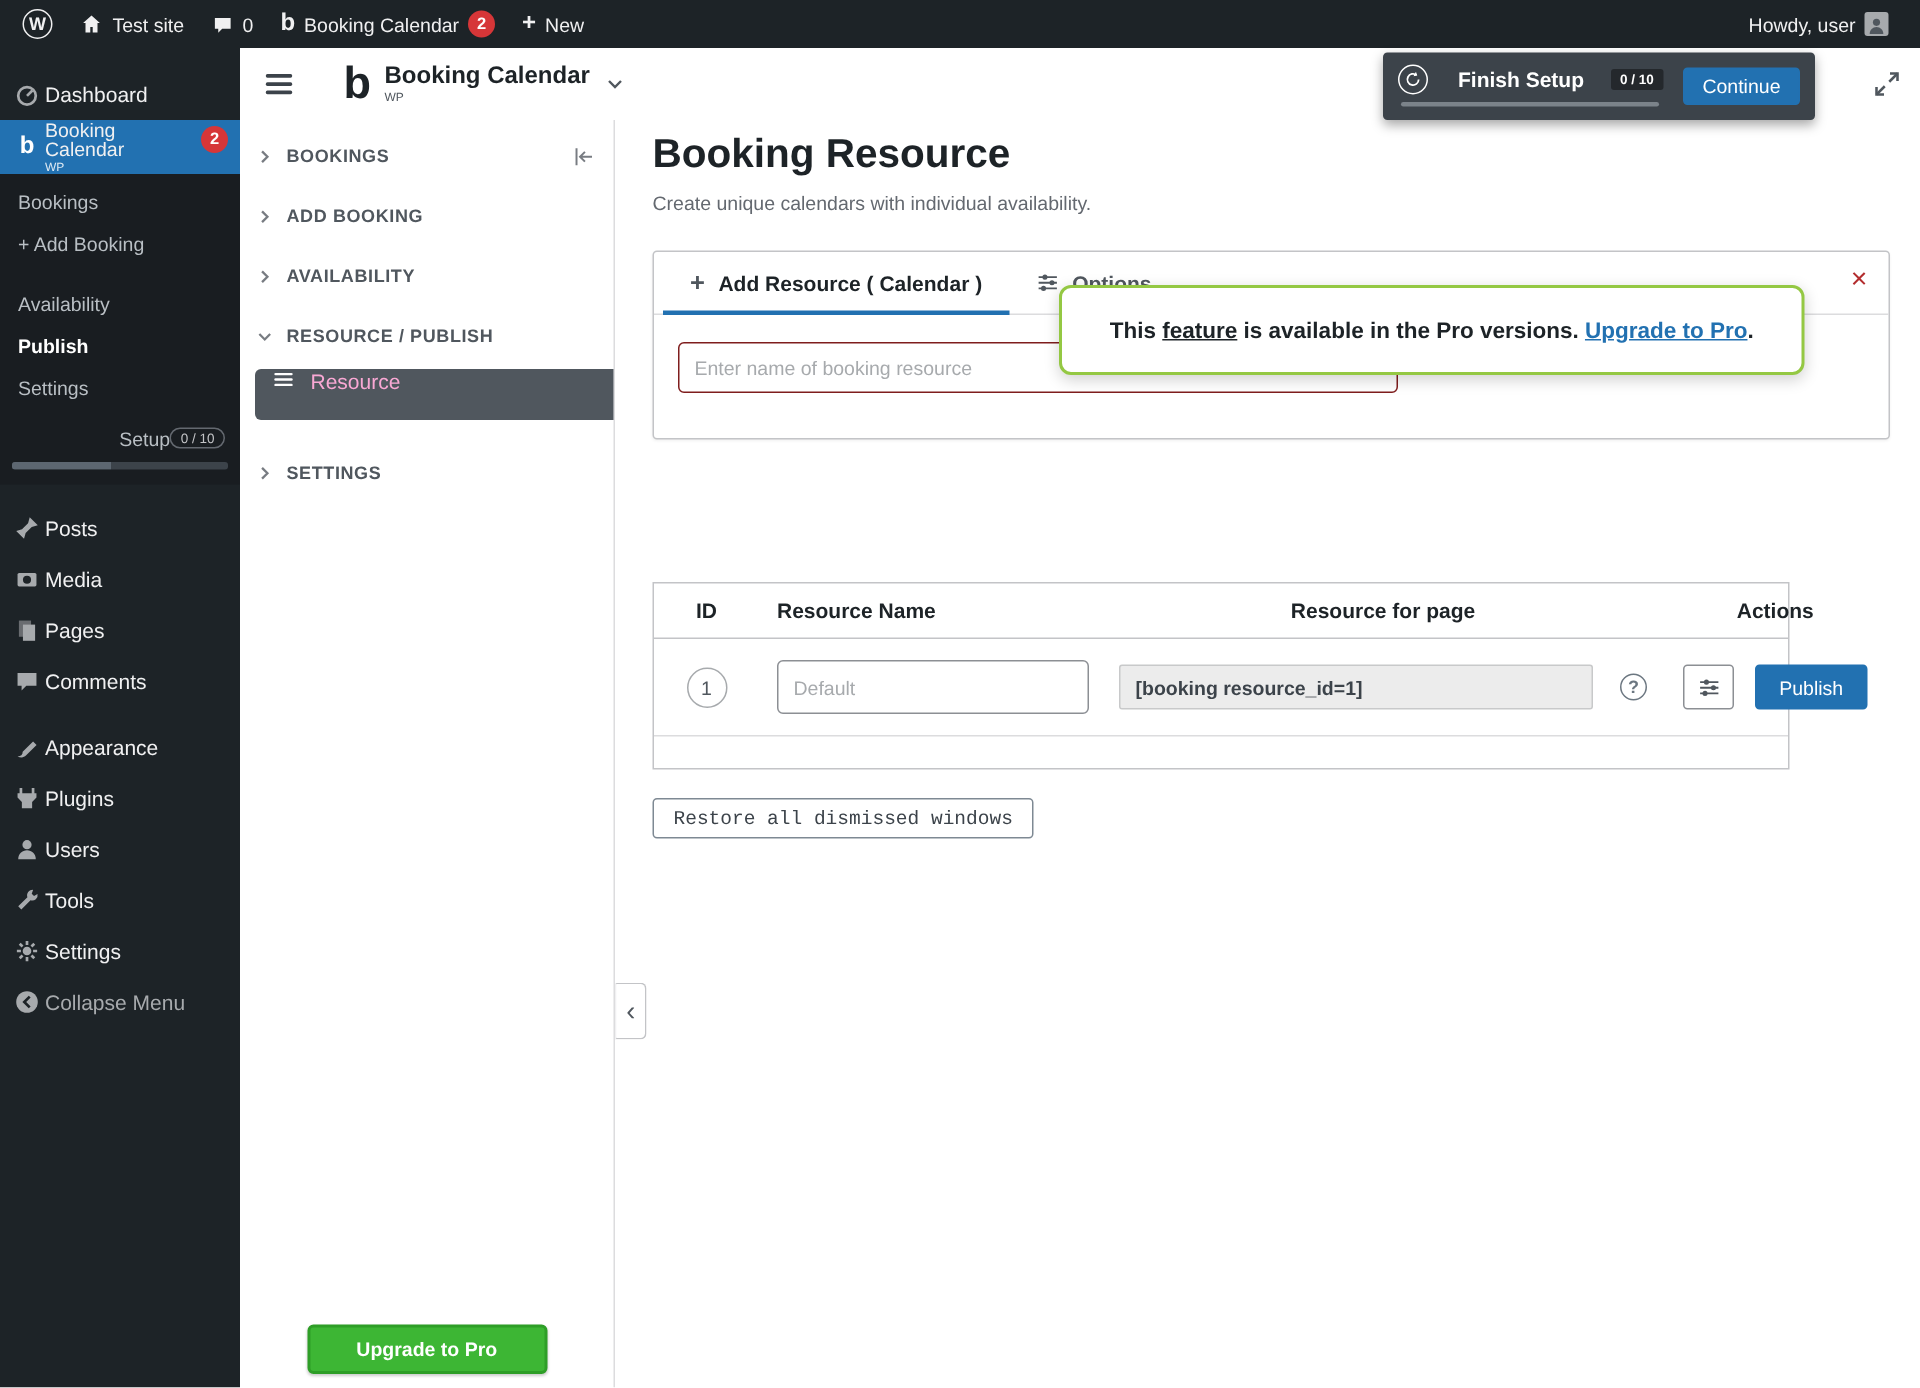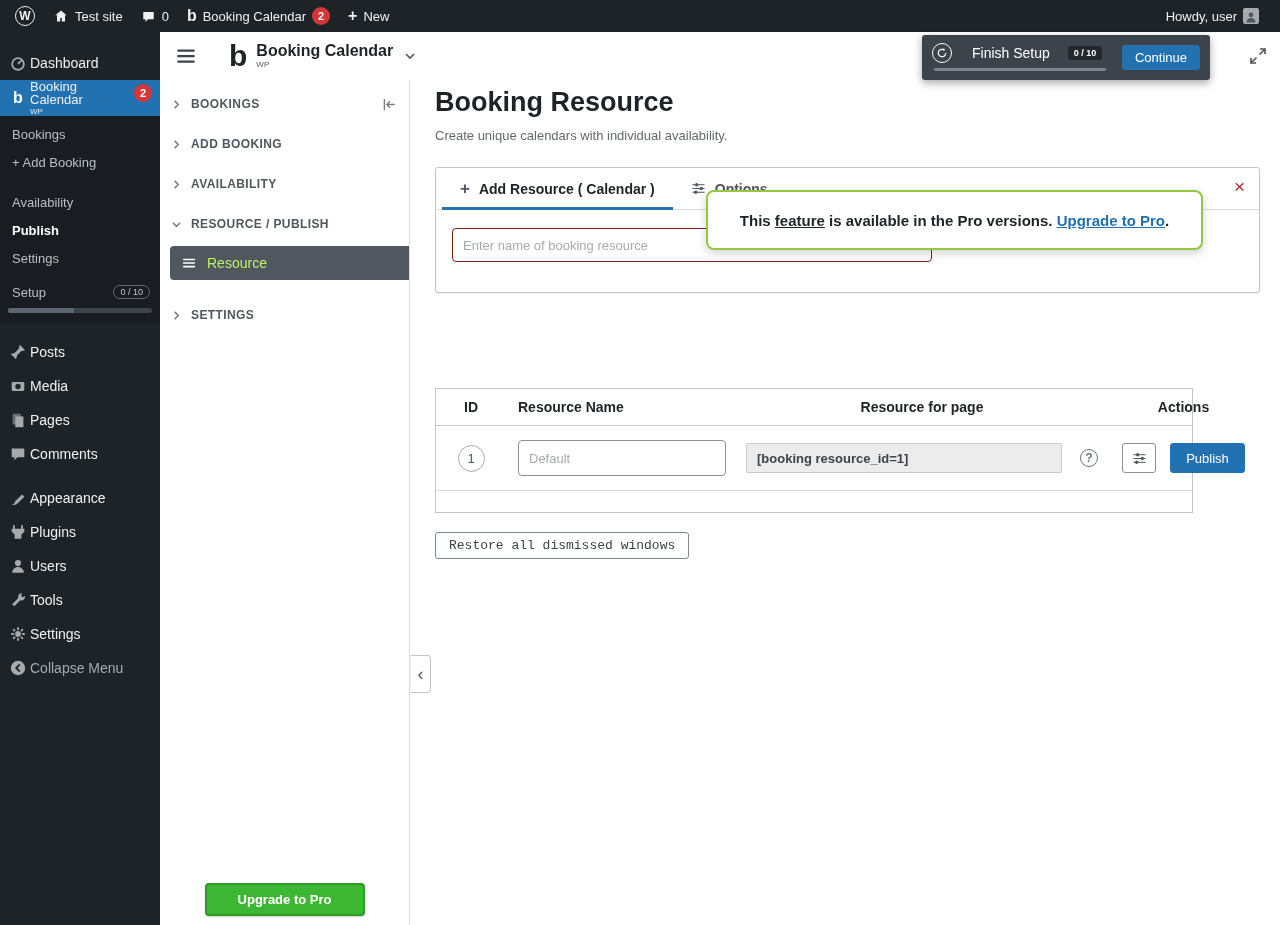--- a/index.html
+++ b/index.html
@@ -31,21 +31,21 @@
   .menu-item.active .mi-icon{color:#fff;}
   .bc-col{display:flex;flex-direction:column;line-height:1.05;}
   .bc-row{display:flex;align-items:center;gap:6px;}
   .bc-label{font-size:13px;}
   .bc-sub{font-size:8px;color:rgba(255,255,255,.85);margin-top:1px;}
   .submenu{background:#191d21;padding:4px 0 10px;}
   .submenu-item{height:28px;display:flex;align-items:center;padding:0 12px;font-size:13px;color:#b9bfc4;cursor:pointer;}
   .submenu-item.current{color:#fff;font-weight:700;}
   .submenu-sep{height:12px;}
   .submenu-sep.sm{height:8px;}
-  .setup-row{height:24px;display:flex;align-items:center;justify-content:space-between;padding:0 10px 0 12px;color:#b9bfc4;font-size:13px;cursor:pointer;}
+  .setup-row{height:24px;display:flex;align-items:center;justify-content:flex-end;padding:0 10px 0 12px;color:#b9bfc4;font-size:13px;cursor:pointer;}
   .setup-badge{border:1px solid #646970;border-radius:8px;font-size:9px;padding:1px 6px;color:#c3c4c7;}
   .setup-bar{margin:4px 8px 0;height:5px;border-radius:2px;background:#3c434a;overflow:hidden;}
   .setup-fill{height:100%;width:46%;background:#5d6771;}
   .sidebar-gap{height:12px;}
   .sidebar-gap.sm{height:10px;}
   .menu-item.collapse{color:#a7aaad;}
 
   
   .plugin-header{position:absolute;top:32px;left:160px;right:0;height:48px;background:#fff;display:flex;align-items:center;z-index:30;}
   .hamburger-btn{margin-left:13px;width:26px;height:26px;display:flex;align-items:center;justify-content:center;cursor:pointer;color:#3c434a;}
@@ -55,21 +55,21 @@
   .ht-sub{font-size:8px;color:#50575e;margin-top:2px;}
   .chev-down{margin-left:10px;color:#50575e;cursor:pointer;}
   .fullscreen-btn{margin-left:auto;margin-right:12px;color:#50575e;cursor:pointer;}
 
   
   .plugin-sidebar{position:absolute;top:80px;left:160px;width:250px;bottom:0;background:#fff;border-right:1px solid #dcdcde;z-index:20;padding-top:4px;}
   .section-row{display:flex;align-items:center;gap:10px;height:40px;padding:0 12px;color:#50575e;font-size:12px;
     font-weight:700;letter-spacing:.4px;cursor:pointer;}
   .chev{color:#787c82;display:flex;}
   .pin-btn{margin-left:auto;color:#787c82;cursor:pointer;display:flex;}
-  .resource-item{margin:2px 0 0 10px;height:34px;background:#50575e;color:#bef264;display:flex;align-items:center;gap:11px;
+  .resource-item{margin:2px 0 0 10px;height:34px;background:#50575e;color:#f9a8d4;display:flex;gap:11px;
     padding:0 12px;border-radius:4px 0 0 4px;font-size:14px;cursor:pointer;}
   .resource-item .rih{color:#fff;}
   .section-row.settings{margin-top:15px;}
   .upgrade-btn{position:absolute;bottom:9px;left:50%;transform:translateX(-50%);width:160px;height:33px;
     background:#3db634;border:2px solid #2e9e27;border-radius:4px;color:#fff;font-weight:700;font-size:13px;
     display:flex;align-items:center;justify-content:center;cursor:pointer;box-shadow:0 1px 2px rgba(0,0,0,.2);}
   .collapse-tab{position:absolute;left:410px;top:655px;width:21px;height:38px;background:#fff;border:1px solid #c3c4c7;
     border-left:1px solid #f0f0f1;border-radius:0 4px 4px 0;z-index:25;display:flex;align-items:center;justify-content:center;
     color:#50575e;font-size:18px;cursor:pointer;}
 
@@ -121,21 +121,21 @@
   .publish-btn{height:30px;padding:0 15px;background:#2271b1;border:1px solid #2271b1;border-radius:3px;color:#fff;
     font-size:13px;display:flex;align-items:center;cursor:pointer;}
   .restore-btn{margin-top:19px;height:27px;padding:0 13px;background:#fff;border:1px solid #7e8993;border-radius:3px;
     color:#3c434a;font-size:13px;display:inline-flex;align-items:center;cursor:pointer;font-family:Liberation Mono, monospace;}
 
   
   .toast{position:absolute;left:922px;top:35px;width:288px;height:45px;background:#3c434a;border-radius:3px;
     box-shadow:0 3px 8px rgba(0,0,0,.35);z-index:60;padding:8px 10px 0;color:#fff;}
   .toast-top{display:flex;align-items:center;gap:8px;}
   .toast-icon{width:20px;height:20px;border:1.5px solid #fff;border-radius:50%;display:flex;align-items:center;justify-content:center;flex-shrink:0;}
-  .toast-title{font-size:14px;font-weight:400;padding-left:12px;}
+  .toast-title{font-size:14px;font-weight:700;padding-left:12px;}
   .toast-badge{background:rgba(0,0,0,.4);border-radius:2px;font-size:9px;font-weight:700;padding:2px 6px;margin-left:10px;}
   .toast-bar{margin:5px 0 0 2px;width:172px;height:3px;background:#7b838a;border-radius:2px;}
   .continue-btn{position:absolute;right:10px;top:10px;height:25px;padding:0 12px;background:#2271b1;border:1px solid #2271b1;
     border-radius:3px;color:#fff;font-size:13px;display:flex;align-items:center;cursor:pointer;}
 </style>
 </head>
 <body>
 
 <div class="admin-bar">
   <div class="ab-group">

